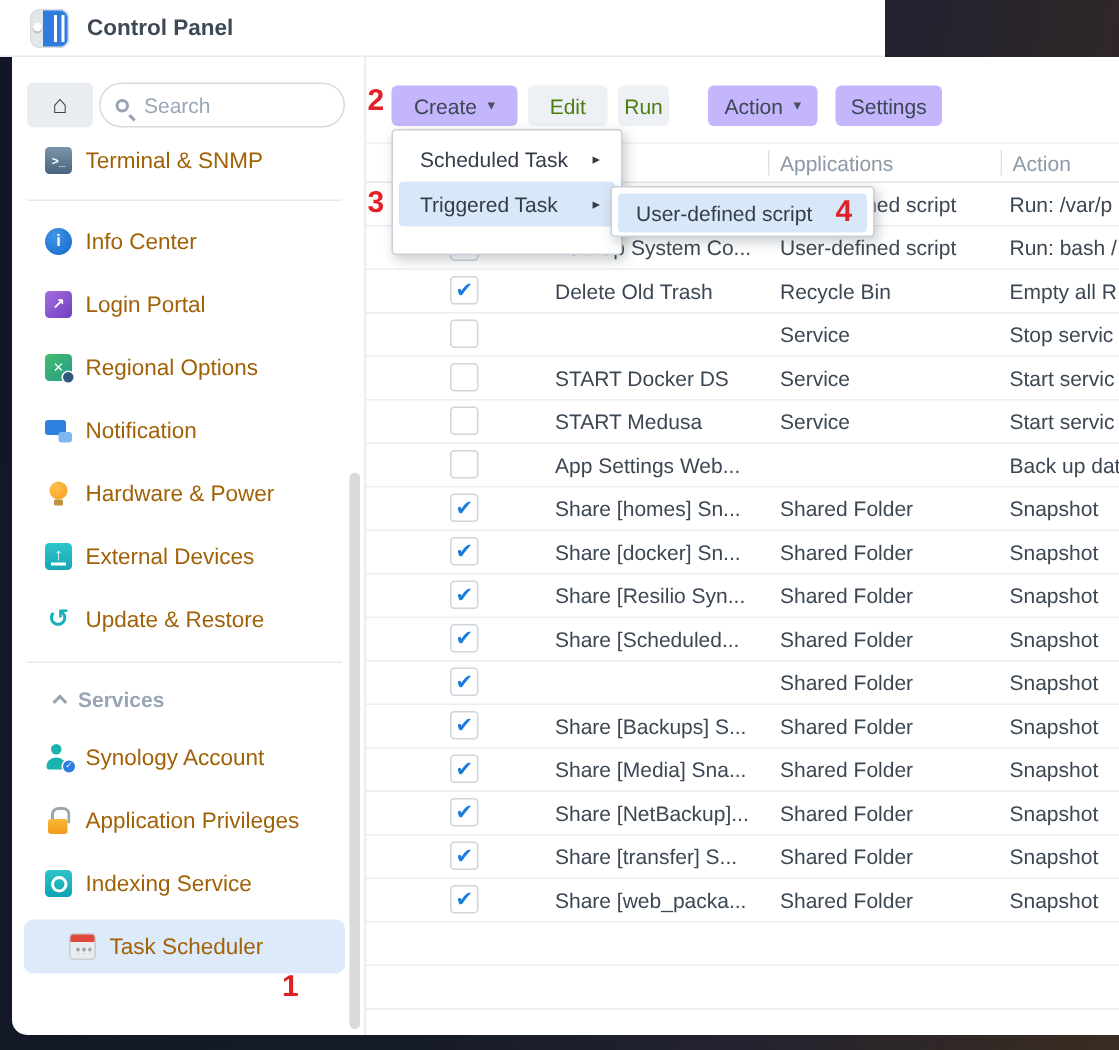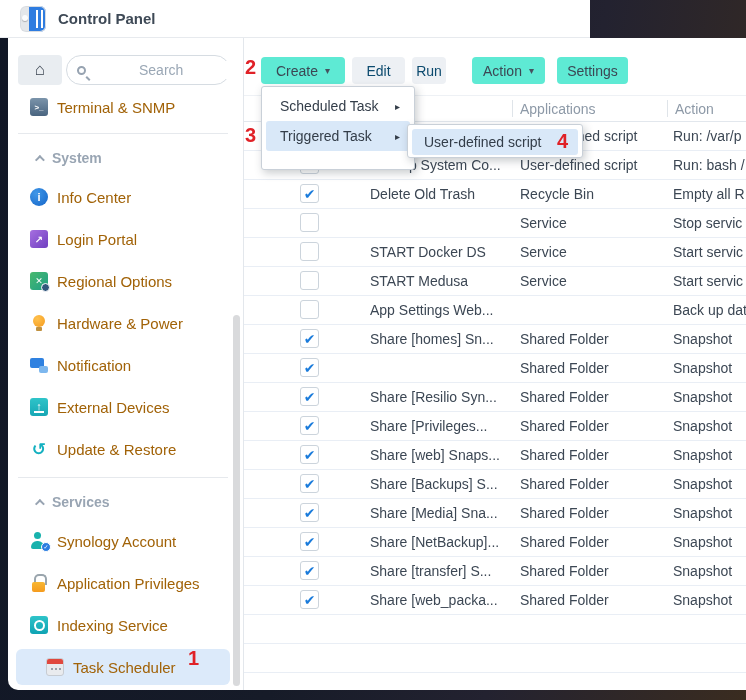--- a/index.html
+++ b/index.html
@@ -21,21 +21,21 @@
   
   .window-body{position:absolute;left:8px;top:38px;width:738px;height:652px;background:#fff;
     border-bottom-left-radius:10px;overflow:hidden;z-index:4;}
   
   .sidebar{position:absolute;left:0;top:0;bottom:0;width:236px;border-right:1px solid #e3e7ec;
     padding-top:17px;overflow:hidden;}
   .side-top{display:flex;margin-left:10px;}
   .home-btn{width:44px;height:30px;border-radius:4px;background:#e9edf1;display:flex;align-items:center;
     justify-content:center;font-size:17px;color:#3a4450;cursor:pointer;flex:none;}
   .search-box{margin-left:4px;width:164px;height:30px;border:1px solid #d6dce2;border-radius:16px;
-    background:#fff;display:flex;align-items:center;padding:0 10px;gap:43px;}
+    background:#fff;display:flex;align-items:center;padding:0 10px;}
   .mag{width:9px;height:9px;border:2px solid #97a3b1;border-radius:50%;position:relative;flex:none;}
   .mag::after{content:"";position:absolute;width:2px;height:5px;background:#97a3b1;left:8px;top:8px;
     transform:rotate(-45deg);}
   .search-box input{border:none;outline:none;width:110px;margin-left:8px;font-size:14px;color:#3e4956;}
   .search-box input::placeholder{color:#9aa7b5;}
   .side-item{display:flex;align-items:center;height:28px;margin:0 13px 14px 8px;padding-left:14px;
     border-radius:6px;cursor:pointer;}
   .side-item.first{margin-top:7px;margin-bottom:0;height:30px;}
   .side-item.selected{background:#dceafa;height:36px;margin-top:-4px;padding-top:0;padding-left:30px;}
   .side-label{margin-left:9px;font-size:15px;color:#a16207;white-space:nowrap;}
@@ -87,25 +87,25 @@
     border-radius:2px;background:linear-gradient(#f7b733,#f59b1e);}
   .ic-indexing-service{background:linear-gradient(180deg,#2fc4c9,#0fa3b3);border-radius:3px;}
   .ic-indexing-service::after{content:"";width:7px;height:7px;border:2px solid #fff;border-radius:50%;}
   .ic-task-scheduler{background:#e9ebee;border:1px solid #c7ccd2;border-radius:3px;}
   .ic-task-scheduler::before{content:"";position:absolute;left:0;top:0;right:0;height:5px;
     border-radius:2px 2px 0 0;background:#e0483e;}
   .ic-task-scheduler::after{content:"";position:absolute;left:3px;right:2px;top:8px;bottom:3px;
     background-image:radial-gradient(circle,#98a1aa 1px,transparent 1.3px);background-size:4px 4px;}
   
   .main{position:absolute;left:236px;top:0;right:0;bottom:0;overflow:hidden;}
-  .tbtn{position:absolute;top:19px;height:27px;border:none;border-radius:4px;background:#5eead4;
+  .tbtn{position:absolute;top:19px;height:27px;border:none;border-radius:4px;background:#c4b5fd;
     color:#3c4754;font-size:14px;display:flex;align-items:center;justify-content:center;
     cursor:pointer;padding:0 14px;}
   .tbtn .caret{font-size:10px;margin-left:7px;color:#46525f;}
-  .tbtn.disabled{color:#0c4a6e;background:#edf0f4;cursor:default;}
+  .tbtn.disabled{color:#4d7c0f;background:#edf0f4;cursor:default;}
   .tbtn:nth-of-type(1){left:17px;width:84px;}
   .tbtn:nth-of-type(2){left:108px;width:53px;}
   .tbtn:nth-of-type(3){left:168px;width:34px;}
   .tbtn:nth-of-type(4){left:228px;width:73px;}
   .tbtn:nth-of-type(5){left:313px;width:71px;text-align:right;}
   .thead{position:absolute;left:0;right:0;top:57px;height:27px;border-top:1px solid #eef1f5;
     border-bottom:1px solid #e2e7ed;}
   .th{position:absolute;top:0;height:100%;display:flex;align-items:center;font-size:14px;
     color:#8d99a7;cursor:pointer;}
   .th-applications{left:276px;}
@@ -164,54 +164,50 @@
         </div>
       </div>
       <div id="sidebar-items">
           <div class="side-item first">
             <span class="si ic-terminal-snmp">
               <span class="glyph">&gt;_</span>
             </span>
             <span class="side-label">Terminal &amp; SNMP</span>
           </div>
           <div class="side-divider"></div>
-          <div class="group-header">
-            <span class="chev"></span>
-            <span class="group-label">System</span>
-          </div>
           <div class="group-items">
             <div class="side-item">
               <span class="si ic-info-center">
                 <span class="glyph">i</span>
               </span>
               <span class="side-label">Info Center</span>
             </div>
             <div class="side-item">
               <span class="si ic-login-portal">
                 <span class="glyph">↗</span>
               </span>
               <span class="side-label">Login Portal</span>
             </div>
             <div class="side-item">
               <span class="si ic-regional-options">
                 <span class="glyph">✕</span>
               </span>
               <span class="side-label">Regional Options</span>
             </div>
             <div class="side-item">
+              <span class="si ic-notification">
+                <span class="glyph"></span>
+              </span>
+              <span class="side-label">Notification</span>
+            </div>
+            <div class="side-item">
               <span class="si ic-hardware-power">
                 <span class="glyph"></span>
               </span>
               <span class="side-label">Hardware &amp; Power</span>
-            </div>
-            <div class="side-item">
-              <span class="si ic-notification">
-                <span class="glyph"></span>
-              </span>
-              <span class="side-label">Notification</span>
             </div>
             <div class="side-item">
               <span class="si ic-external-devices">
                 <span class="glyph">↑</span>
               </span>
               <span class="side-label">External Devices</span>
             </div>
             <div class="side-item">
               <span class="si ic-update-restore">
                 <span class="glyph">↺</span>
@@ -322,38 +318,38 @@
             <div class="cell action">Back up dat</div>
           </div>
           <div class="trow">
             <div class="cbx">✔</div>
             <div class="cell name">Share [homes] Sn...</div>
             <div class="cell app">Shared Folder</div>
             <div class="cell action">Snapshot</div>
           </div>
           <div class="trow">
             <div class="cbx">✔</div>
+            <div class="cell name">Share [docker] Sn...</div>
             <div class="cell app">Shared Folder</div>
             <div class="cell action">Snapshot</div>
           </div>
           <div class="trow">
             <div class="cbx">✔</div>
             <div class="cell name">Share [Resilio Syn...</div>
             <div class="cell app">Shared Folder</div>
             <div class="cell action">Snapshot</div>
           </div>
           <div class="trow">
             <div class="cbx">✔</div>
-            <div class="cell name">Share [Privileges...</div>
-            <div class="cell app">Shared Folder</div>
-            <div class="cell action">Snapshot</div>
-          </div>
-          <div class="trow">
-            <div class="cbx">✔</div>
-            <div class="cell name">Share [web] Snaps...</div>
+            <div class="cell name">Share [Scheduled...</div>
+            <div class="cell app">Shared Folder</div>
+            <div class="cell action">Snapshot</div>
+          </div>
+          <div class="trow">
+            <div class="cbx">✔</div>
             <div class="cell app">Shared Folder</div>
             <div class="cell action">Snapshot</div>
           </div>
           <div class="trow">
             <div class="cbx">✔</div>
             <div class="cell name">Share [Backups] S...</div>
             <div class="cell app">Shared Folder</div>
             <div class="cell action">Snapshot</div>
           </div>
           <div class="trow">

